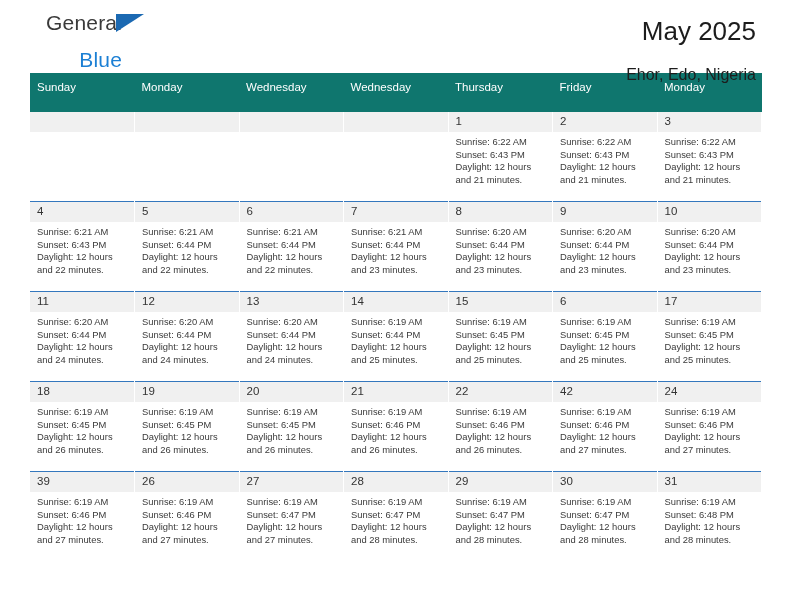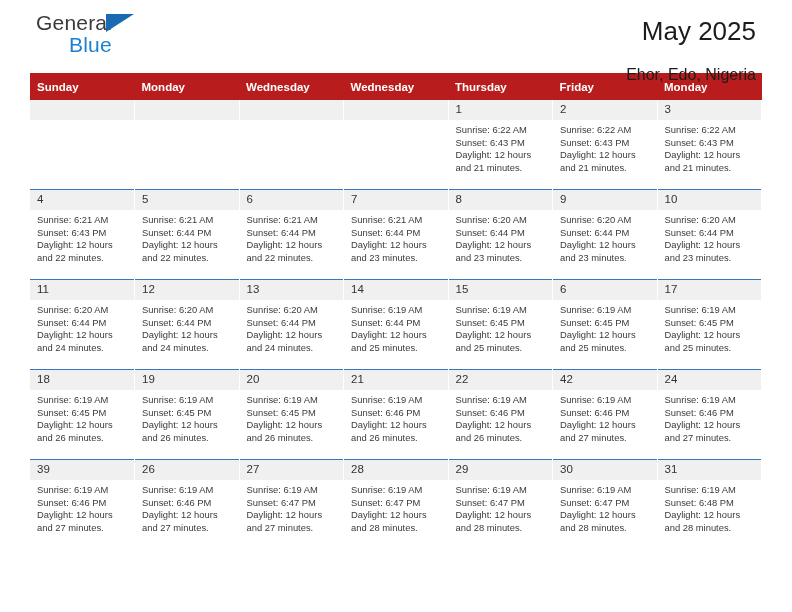--- a/index.html
+++ b/index.html
@@ -22,21 +22,21 @@
     padding: 0 30px;
   }
 
   
   .header {
     position: relative;
     height: 73px;
   }
   .brand {
     position: absolute;
-    left: 6px;
+    left: 16px;
     top: 12px;
     line-height: 1;
   }
   .brand-row1 {
     position: relative;
     display: block;
     font-size: 21px;
     color: #3a3a3a;
     letter-spacing: 0.2px;
   }
@@ -44,25 +44,26 @@
     position: absolute;
     left: 70px;
     top: 2px;
     width: 0;
     height: 0;
     border-left: 28px solid #1b69b2;
     border-bottom: 18px solid transparent;
   }
   .brand-row2 {
     display: block;
-    margin-top: 1px;
+    margin-top: 16px;
     margin-left: 33px;
     font-size: 21px;
     color: #1b7fd4;
     letter-spacing: 0.2px;
+    text-align: right;
   }
   .title-block {
     position: absolute;
     right: 6px;
     top: 14px;
     text-align: right;
   }
   .cal-title {
     font-size: 26px;
     font-weight: normal;
@@ -78,26 +79,26 @@
     white-space: nowrap;
   }
 
   
   .calendar {
     width: 732px;
     border-collapse: collapse;
     table-layout: fixed;
   }
   .calendar th {
-    background: #b91c1c;
+    background: #0f766e;
     color: #ffffff;
     font-size: 11.5px;
-    font-weight: bold;
+    font-weight: normal;
     text-align: left;
-    padding: 6px 0 6px 7px;
+    padding: 6px 0 18px 7px;
     height: 15px;
     border: none;
   }
   .calendar td {
     vertical-align: top;
     padding: 0;
     height: 89px;
     border-top: 1px solid #3477bd;
     border-right: 1px solid #ffffff;
   }

